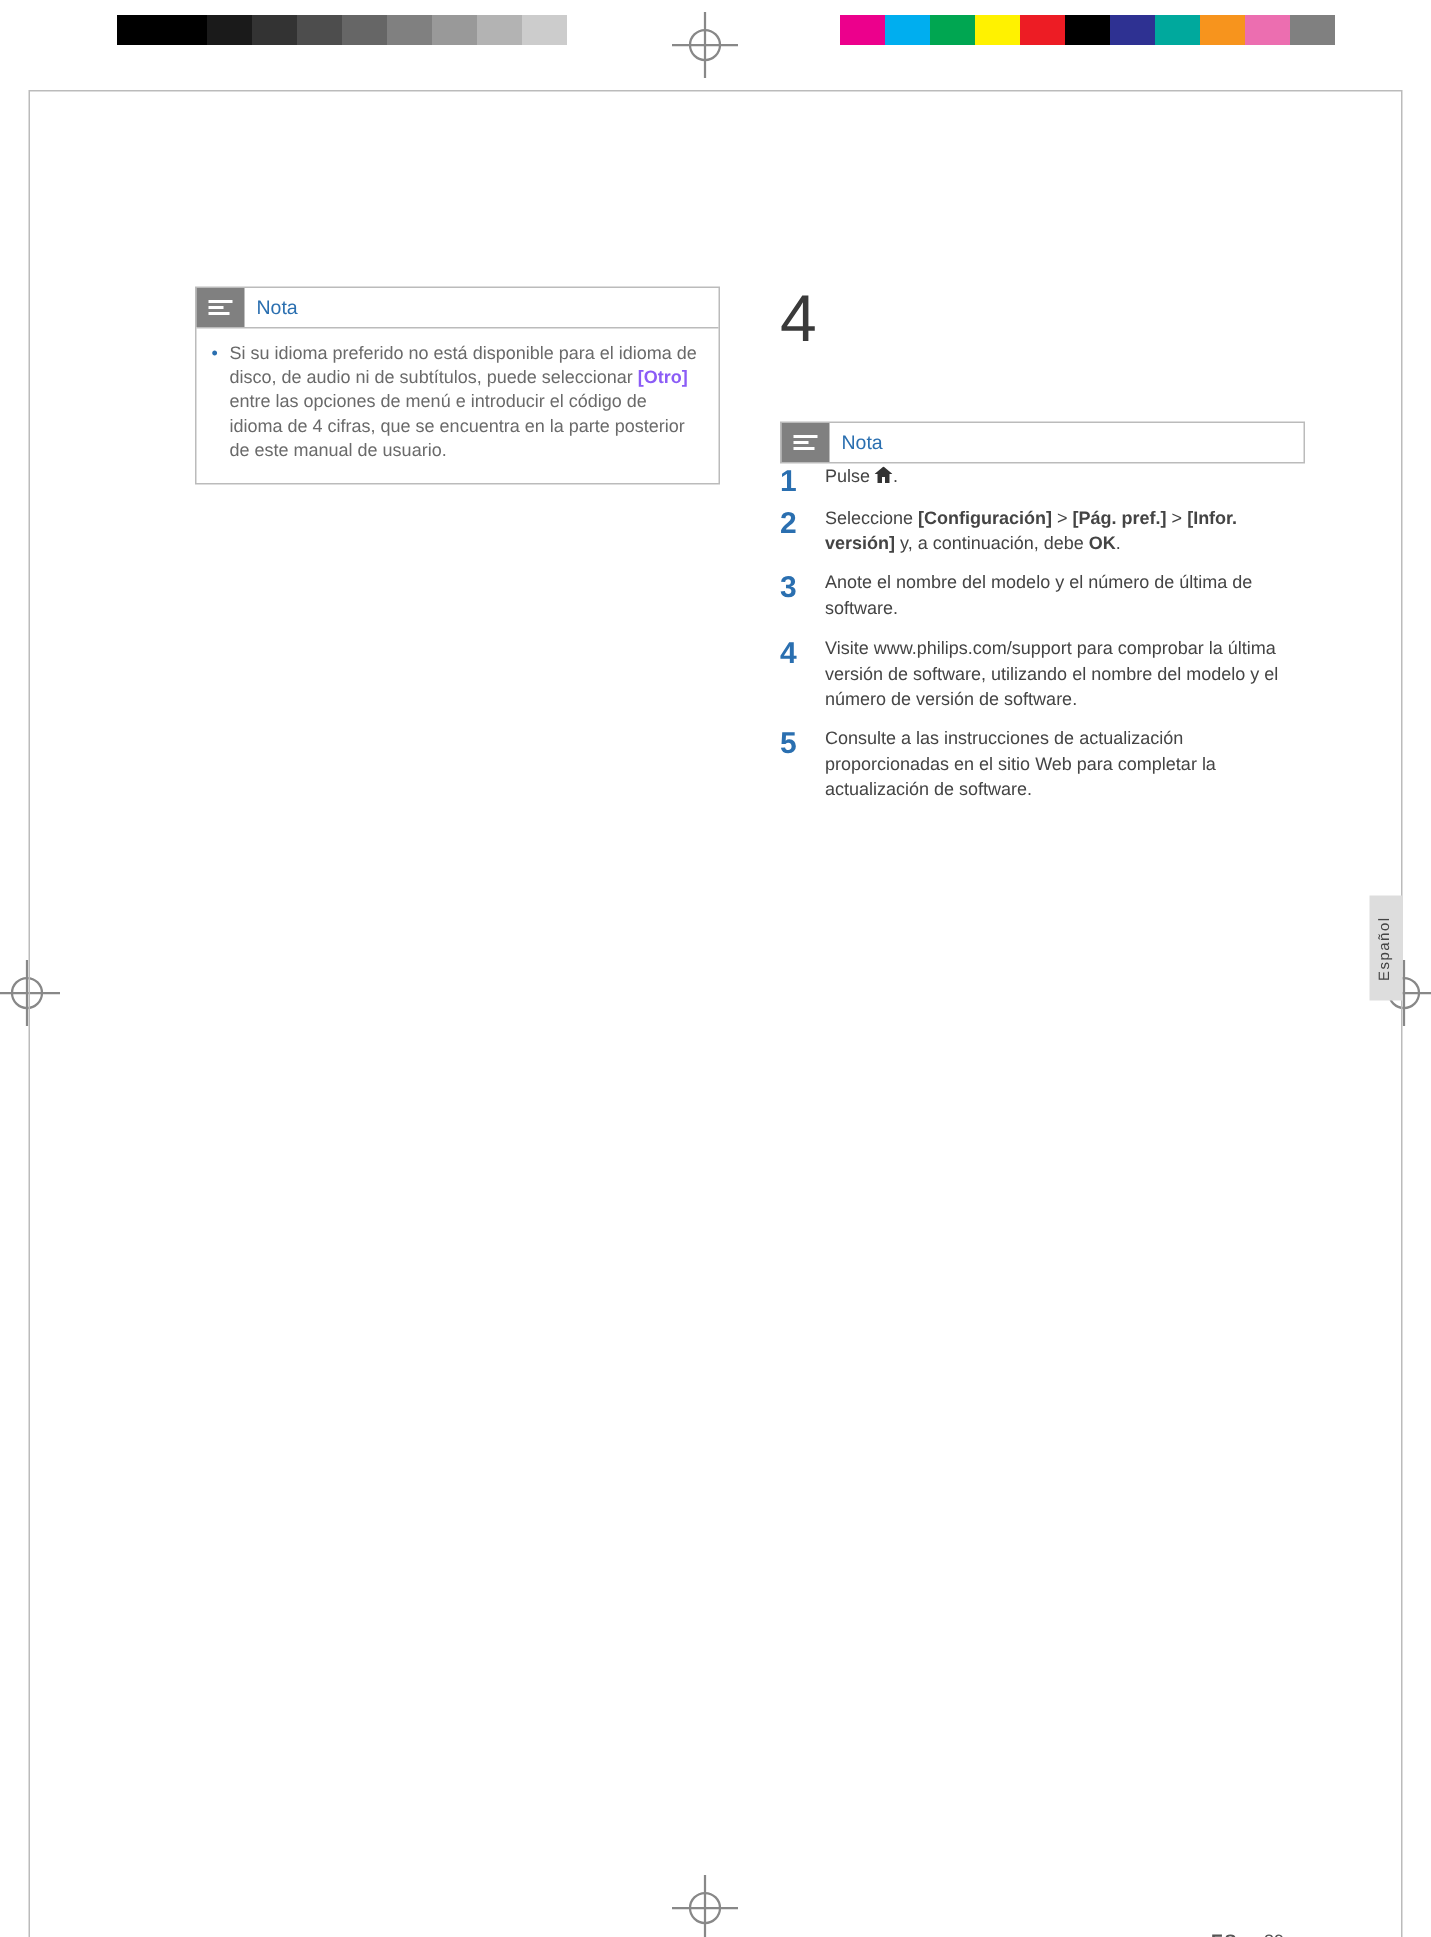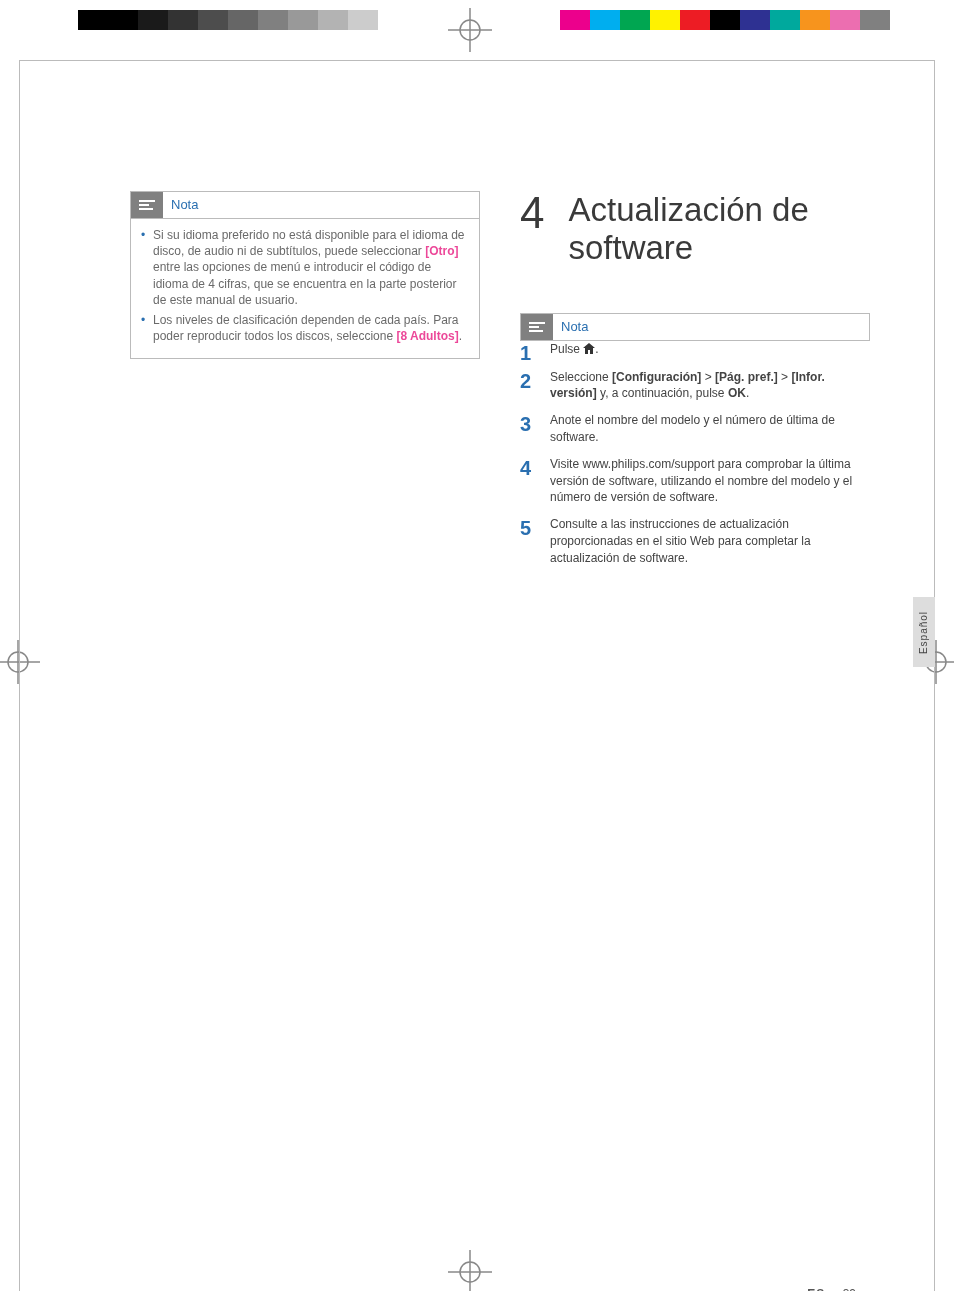--- a/index.html
+++ b/index.html
@@ -17,21 +17,21 @@
   .note-lines { width: 16px; height: 10px; position: relative; }
   .note-lines span { display: block; height: 2px; background: #fff; margin-bottom: 2px; }
   .note-lines span:nth-child(1){ width: 16px; }
   .note-lines span:nth-child(2){ width: 10px; }
   .note-lines span:nth-child(3){ width: 14px; }
   .note-title { color: #2a6fb0; font-size: 13px; }
   .note-body { padding: 8px 10px 10px 10px; border-top: 1px solid #bbb; }
   .note-body ul { list-style: none; }
   .note-body li { position: relative; padding-left: 12px; margin-bottom: 4px; }
   .note-body li::before { content: "•"; position: absolute; left: 0; color: #2a6fb0; }
-  .bold-inline { font-weight: 600; color: #ec4899; }
+  .bold-inline { font-weight: 600; color: #8b5cf6; }
   .chapter { display: flex; gap: 24px; margin-bottom: 46px; }
   .chapter-num { font-size: 44px; color: #3a3a3a; line-height: 1; font-weight: 400; }
   .chapter-title { font-size: 33px; color: #3a3a3a; line-height: 1.15; font-weight: 400; }
   .intro { font-size: 15px; line-height: 1.45; color: #444; margin: 18px 0 8px; }
   ol.steps { list-style: none; counter-reset: st; font-size: 12px; line-height: 1.4; color: #444; }
   ol.steps li { counter-increment: st; position: relative; padding-left: 30px; margin-bottom: 10px; }
   ol.steps li::before { content: counter(st); position: absolute; left: 0; top: -2px; color: #2a6fb0; font-size: 20px; font-weight: 600; }
   .sb { font-weight: 600; }
   .home-ic { display: inline-block; vertical-align: -1px; }
   .home-ic svg { width: 12px; height: 11px; }
@@ -113,32 +113,28 @@
                 <span></span>
               </div>
           </div>
           <div class="note-title">Nota</div>
         </div>
         <div class="note-body">
           <ul>
             <li>
               <span>Si su idioma preferido no está disponible para el idioma de disco, de audio ni de subtítulos, puede seleccionar </span><span class="bold-inline">[Otro]</span><span> entre las opciones de menú e introducir el código de idioma de 4 cifras, que se encuentra en la parte posterior de este manual de usuario.</span>
             </li>
-            <li>
-              <span>Los niveles de clasificación dependen de cada país. Para poder reproducir todos los discos, seleccione </span><span class="bold-inline">[8 Adultos]</span><span>.</span>
-            </li>
           </ul>
         </div>
       </div>
     </div>
 
     <div class="col">
       <div class="chapter">
         <div class="chapter-num">4</div>
-        <div class="chapter-title">Actualización de software</div>
       </div>
 
       <div class="note-box" style="border-top:1px solid #bbb;">
         <div class="note-header">
           <div class="note-icon">
             <div class="note-lines">
                 <span></span>
                 <span></span>
                 <span></span>
               </div>
@@ -148,21 +144,21 @@
       </div>
 
 
       <ol class="steps">
         <li>
           <span>Pulse </span><span class="home-ic"><svg viewBox="0 0 12 11">
                 <path d="M6 0 L12 5 L10 5 L10 11 L7 11 L7 7 L5 7 L5 11 L2 11 L2 5 L0 5 Z" fill="#333"></path>
               </svg></span><span>.</span>
         </li>
         <li>
-          <span>Seleccione </span><span class="sb">[Configuración]</span><span> &gt; </span><span class="sb">[Pág. pref.]</span><span> &gt; </span><span class="sb">[Infor. versión]</span><span> y, a continuación, pulse </span><span class="sb">OK</span><span>.</span>
+          <span>Seleccione </span><span class="sb">[Configuración]</span><span> &gt; </span><span class="sb">[Pág. pref.]</span><span> &gt; </span><span class="sb">[Infor. versión]</span><span> y, a continuación, debe </span><span class="sb">OK</span><span>.</span>
         </li>
         <li>Anote el nombre del modelo y el número de última de software.</li>
         <li>Visite www.philips.com/support para comprobar la última versión de software, utilizando el nombre del modelo y el número de versión de software.</li>
         <li>Consulte a las instrucciones de actualización proporcionadas en el sitio Web para completar la actualización de software.</li>
       </ol>
     </div>
   </div>
 
   <div class="lang-tab">
     <span>Español</span>

